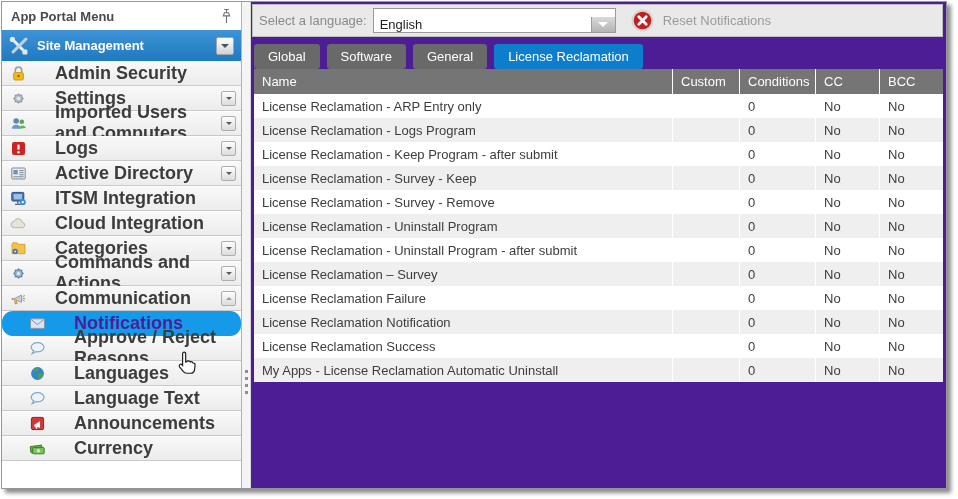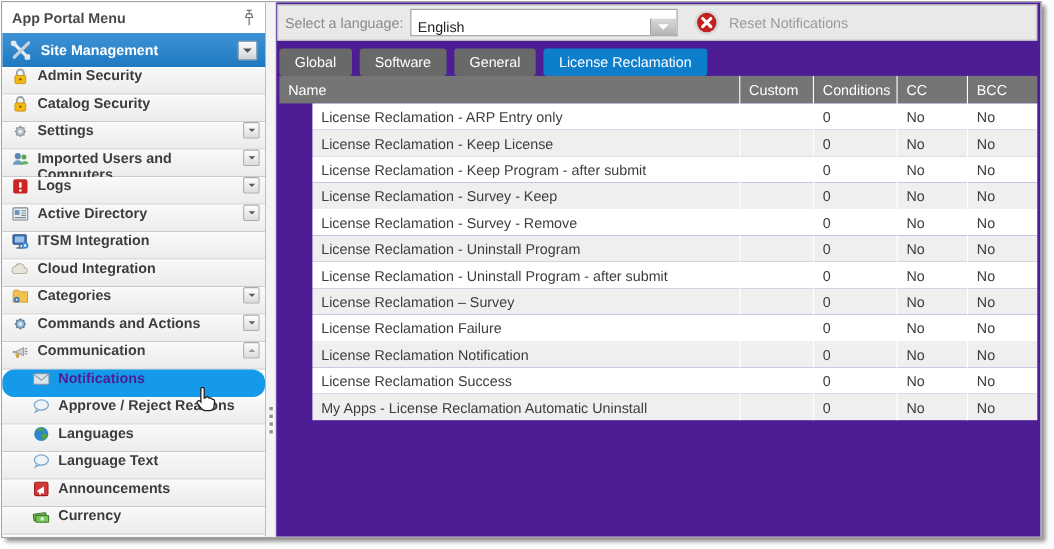--- a/index.html
+++ b/index.html
@@ -16,24 +16,24 @@
   .sb-header{height:28px;display:flex;align-items:center;padding:0 9px;
              color:#4a4a4a;font-size:13px;flex:none;}
   .sb-header .pin{margin-left:auto;width:11px;height:17px;}
   .sb-root{height:31px;flex:none;background:linear-gradient(var(--accent-light),var(--accent));
            color:#fff;display:flex;align-items:center;padding:0 7px;font-size:13px;}
   .sb-root .s-icon{width:20px;height:20px;margin-right:8px;flex:none;}
   .root-arrow{margin-left:auto;width:18px;height:18px;border:1px solid #9fa6ad;border-radius:2px;
            background:linear-gradient(#fdfdfd,#cfd4d8);display:flex;align-items:center;justify-content:center;}
   .root-arrow::after{content:"";border:4px solid transparent;border-top-color:#4a5258;margin-top:4px;}
   .menu{flex:1;display:flex;flex-direction:column;}
-  .s-item{height:25px;flex:none;display:flex;align-items:flex-start;
+  .s-item{height:25px;flex:none;display:flex;align-items:center;
           background:linear-gradient(#f9f9f9,#ececec);
           border-bottom:1px solid #c9c9c9;box-shadow:inset 0 1px 0 #fdfdfd;
-          font-size:13px;color:#3c3c3c;padding-right:5px;}
+          font-size:18px;color:#3c3c3c;padding-right:5px;gap:21px;}
   .s-item .s-icon{width:17px;height:17px;margin-left:8px;margin-right:7px;flex:none;display:flex;}
   .s-item.sub .s-icon{margin-left:27px;}
   .s-item.selected{background:var(--selected);color:#4c1d95;border-bottom-color:var(--selected);box-shadow:none;border-radius:11px;}
   .s-arrow{margin-left:auto;width:15px;height:15px;flex:none;border:1px solid #adadad;border-radius:2px;
            background:linear-gradient(#fefefe,#dcdcdc);display:flex;align-items:center;justify-content:center;}
   .s-arrow::after{content:"";border:3.5px solid transparent;border-top-color:#5a5a5a;margin-top:3px;}
   .s-arrow.up::after{border-top-color:transparent;border-bottom-color:#9a9a9a;margin-top:-3px;}
   .s-icon svg{width:100%;height:100%;display:block;}
 
   
@@ -62,21 +62,21 @@
   .tab.active{background:var(--tabblue);}
 
   .grid{flex:none;margin-left:2px;font-size:13px;}
   .t-head{display:flex;height:25px;background:var(--headgray);color:#fff;}
   .c{display:flex;align-items:center;padding-left:8px;overflow:hidden;white-space:nowrap;}
   .c.name{flex:1;min-width:0;}
   .c.custom{width:67px;border-left:1px solid #fff;flex:none;}
   .c.cond{width:76px;border-left:1px solid #fff;flex:none;}
   .c.cc{width:64px;border-left:1px solid #fff;flex:none;}
   .c.bcc{width:64px;border-left:1px solid #fff;flex:none;}
-  .t-row{display:flex;height:24px;background:#fff;color:#3d3d3d;margin-left:30px;}
+  .t-row{display:flex;height:24px;background:#fff;color:#3d3d3d;}
   .t-body .t-row:nth-child(even){background:var(--rowalt);}
 
   .cursor{position:absolute;left:176px;top:350px;width:23px;height:27px;z-index:9;pointer-events:none;}
   .cursor svg{width:100%;height:100%;}
 </style>
 </head>
 <body>
 
 <div class="frame">
   <div class="window">
@@ -109,30 +109,20 @@
                 <path d="M5.3 7.6V5.4a3.2 3.2 0 016.4 0v2.2" fill="none" stroke="#9aa0a6" stroke-width="1.7"></path>
                 <rect x="3.6" y="7.6" width="9.8" height="7.4" rx="1.3" fill="#f5b915" stroke="#c48f08" stroke-width=".8"></rect>
                 <circle cx="8.5" cy="11" r="1.2" fill="#8a6a10"></circle>
               </svg>
             </span>
     <span class="s-label">Admin Security</span>
   </div>
           <div class="s-item">
     <span class="s-icon">
               <svg viewBox="0 0 17 17">
-                <path d="M5.3 7.6V5.4a3.2 3.2 0 016.4 0v2.2" fill="none" stroke="#9aa0a6" stroke-width="1.7"></path>
-                <rect x="3.6" y="7.6" width="9.8" height="7.4" rx="1.3" fill="#f5b915" stroke="#c48f08" stroke-width=".8"></rect>
-                <circle cx="8.5" cy="11" r="1.2" fill="#8a6a10"></circle>
-              </svg>
-            </span>
-    <span class="s-label">Catalog Security</span>
-  </div>
-          <div class="s-item">
-    <span class="s-icon">
-              <svg viewBox="0 0 17 17">
                 <rect x="4.7" y="4.7" width="7.6" height="7.6" fill="#8f97a0"></rect>
                 <rect x="4.7" y="4.7" width="7.6" height="7.6" fill="#8f97a0" transform="rotate(45 8.5 8.5)"></rect>
                 <circle cx="8.5" cy="8.5" r="3.3" fill="#b9c1c8"></circle>
                 <circle cx="8.5" cy="8.5" r="1.6" fill="#eef1f3"></circle>
               </svg>
             </span>
     <span class="s-label">Settings</span>
   <span class="s-arrow"></span>
           </div>
           <div class="s-item">
@@ -336,21 +326,21 @@
         </div>
         <div class="t-body">
             <div class="t-row">
     <div class="c name">License Reclamation - ARP Entry only</div>
     <div class="c custom"></div>
     <div class="c cond">0</div>
     <div class="c cc">No</div>
     <div class="c bcc">No</div>
   </div>
             <div class="t-row">
-    <div class="c name">License Reclamation - Keep License</div>
+    <div class="c name">License Reclamation - Logs Program</div>
     <div class="c custom"></div>
     <div class="c cond">0</div>
     <div class="c cc">No</div>
     <div class="c bcc">No</div>
   </div>
             <div class="t-row">
     <div class="c name">License Reclamation - Keep Program - after submit</div>
     <div class="c custom"></div>
     <div class="c cond">0</div>
     <div class="c cc">No</div>

